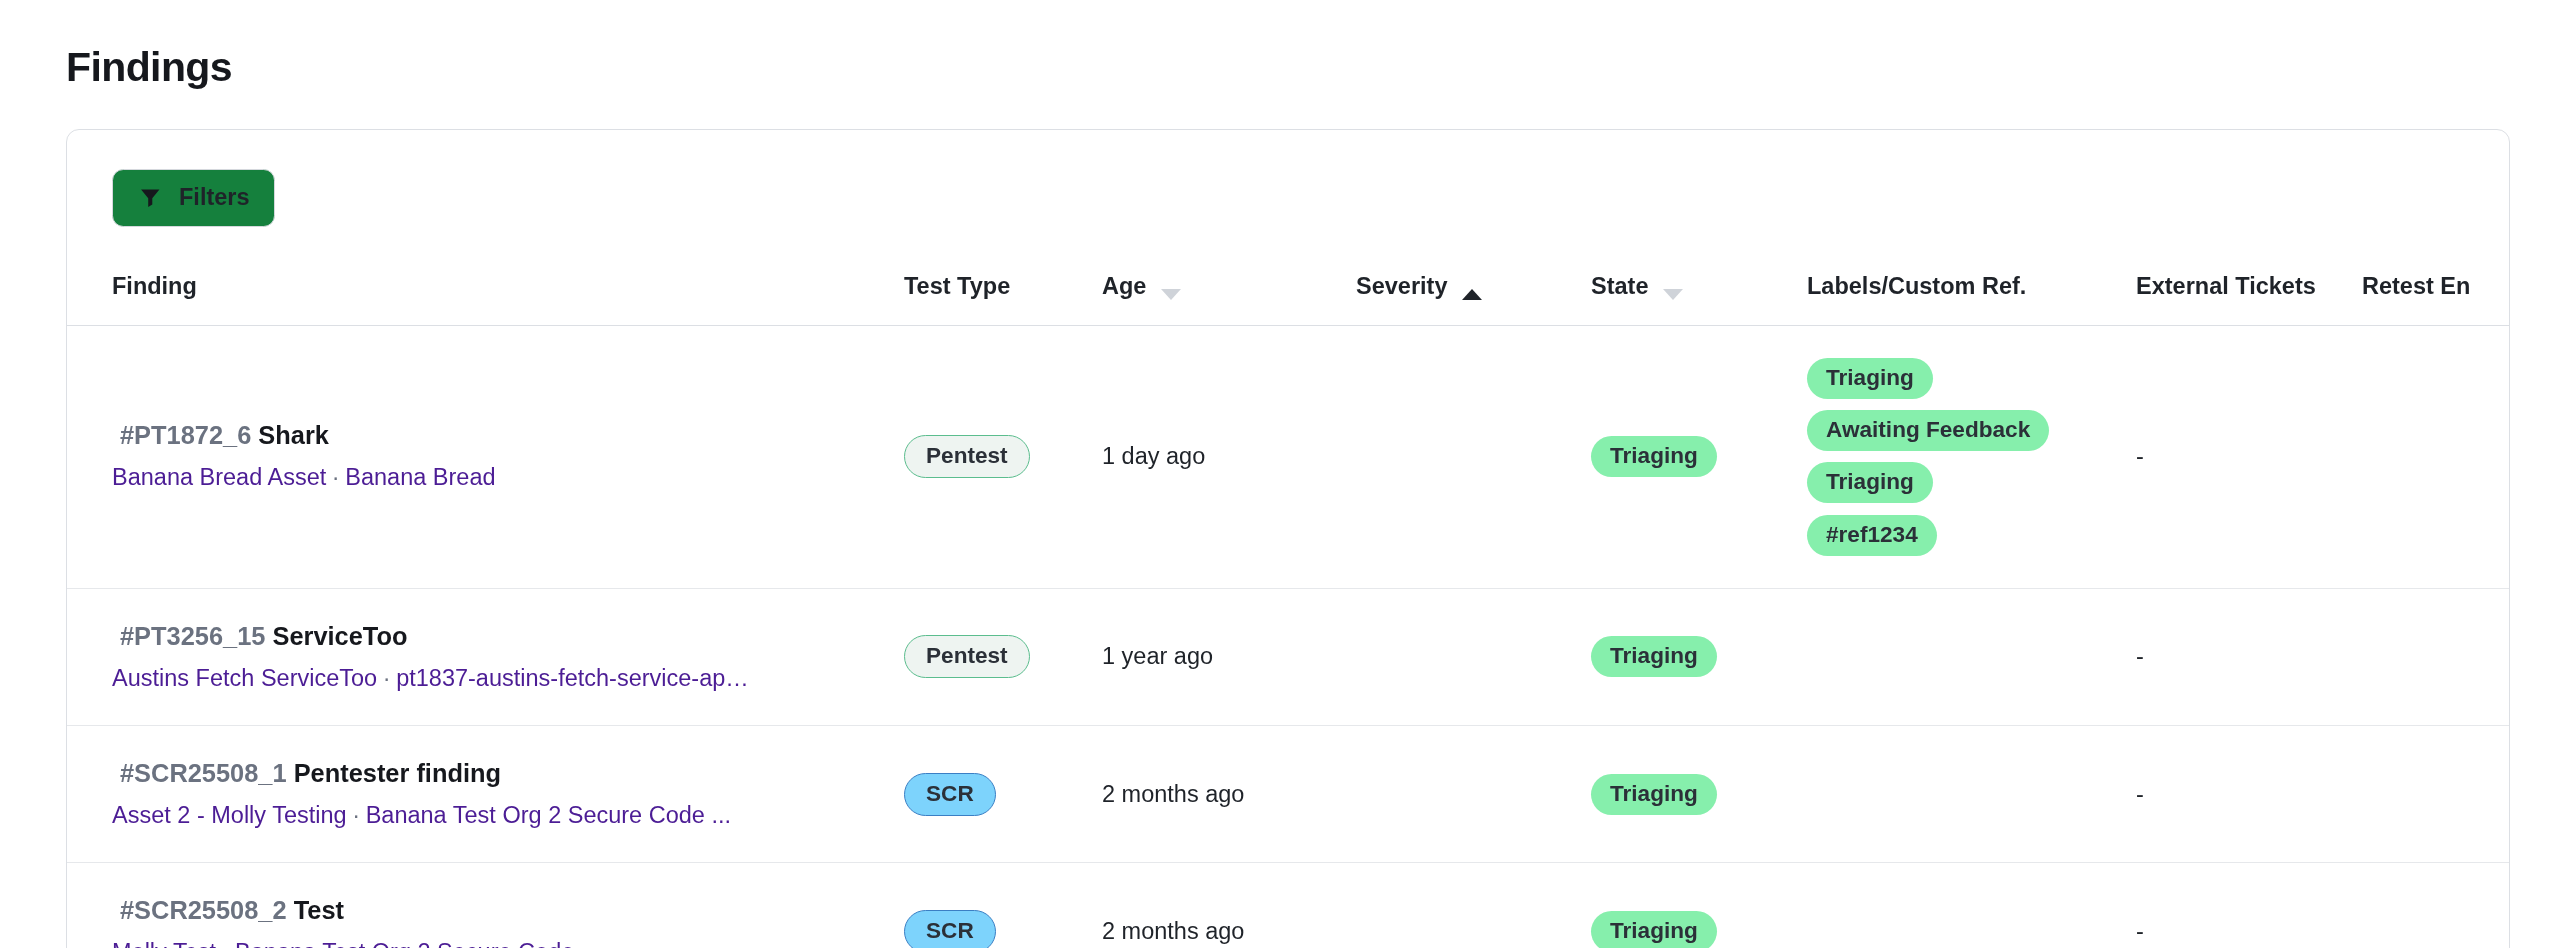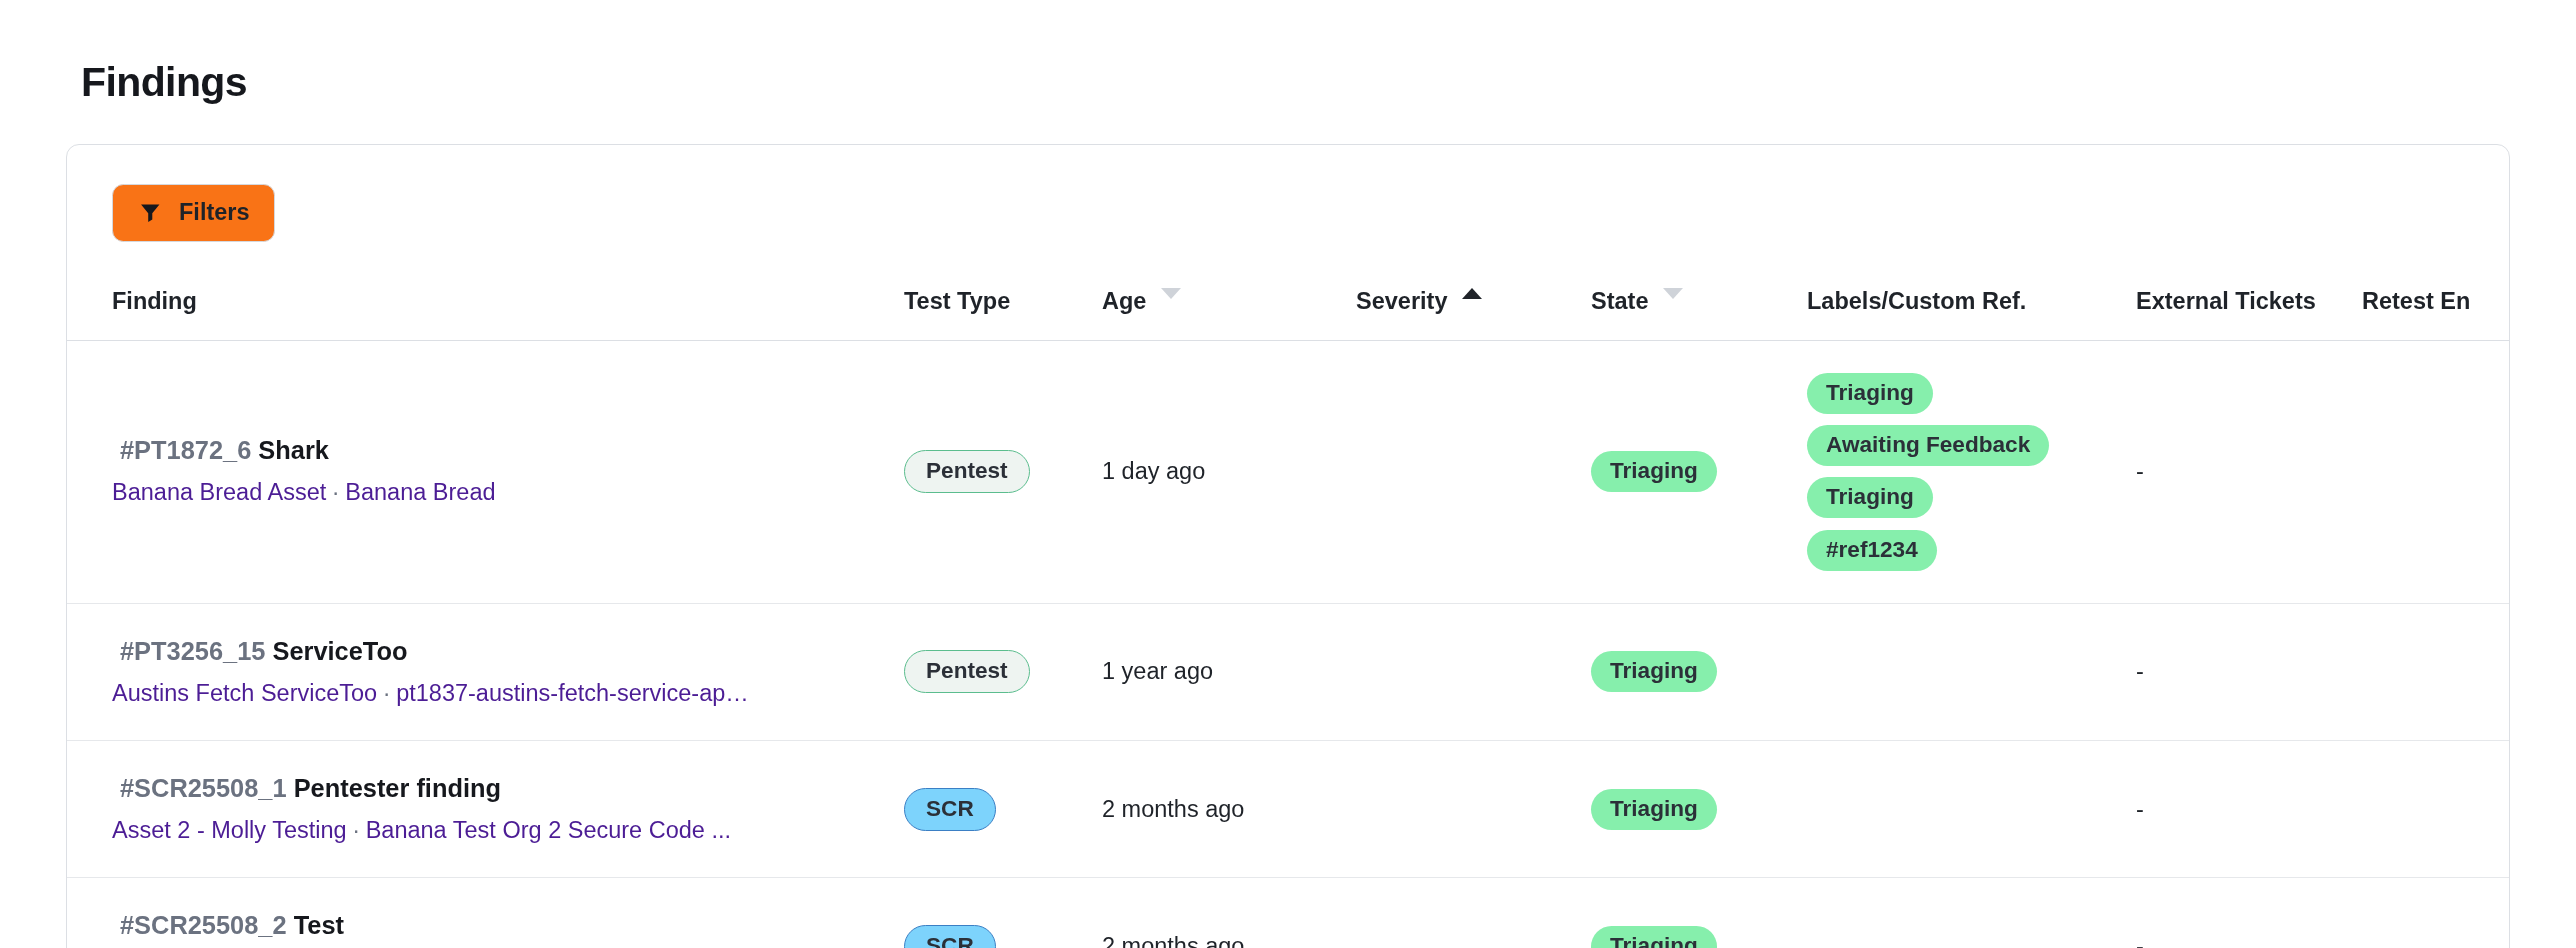--- a/index.html
+++ b/index.html
@@ -22,21 +22,21 @@
     height: 948px;
     box-sizing: border-box;
     padding: 0 66px;
   }
 
   .page-title {
     font-size: 41px;
     font-weight: 700;
     letter-spacing: -0.6px;
     color: #16181d;
-    margin: 15px;
+    margin: 0;
     padding-top: 44px;
     line-height: 1.15;
   }
 
   .card {
     margin-top: 38px;
     border: 0.9px solid #dcdfe4;
     border-radius: 13px;
     background: #ffffff;
     overflow: hidden;
@@ -50,21 +50,21 @@
     padding: 30px 45px 0 45px;
     height: 105px;
     box-sizing: border-box;
   }
 
   .btn {
     display: inline-flex;
     align-items: center;
     gap: 17px;
     border: 0.9px solid #d5d8dd;
-    background: #f97316;
+    background: #15803d;
     border-radius: 11.3px;
     font-family: "Liberation Sans", sans-serif;
     font-size: 23.5px;
     font-weight: 700;
     color: #1f2329;
     cursor: pointer;
     padding: 0 24.5px;
     height: 58px;
     box-sizing: border-box;
     line-height: 1;
@@ -108,21 +108,21 @@
   thead th {
     text-align: left;
     font-size: 23.5px;
     font-weight: 700;
     color: #1f2329;
     padding: 0 0 24.5px 0;
     border-bottom: 1.9px solid #dcdfe4;
     white-space: nowrap;
     vertical-align: bottom;
   }
-  thead th .th-inner { display: inline-flex; align-items: flex-start; gap: 15px; }
+  thead th .th-inner { display: inline-flex; align-items: flex-end; gap: 15px; }
   thead th.first { padding-left: 45px; }
 
   .sort-arrow { display: inline-block; width: 0; height: 0; flex: none; }
   .sort-arrow.down {
     border-left: 10.3px solid transparent;
     border-right: 10.3px solid transparent;
     border-top: 11.3px solid #cfd3d9;
   }
   .sort-arrow.up {
     border-left: 10.3px solid transparent;

